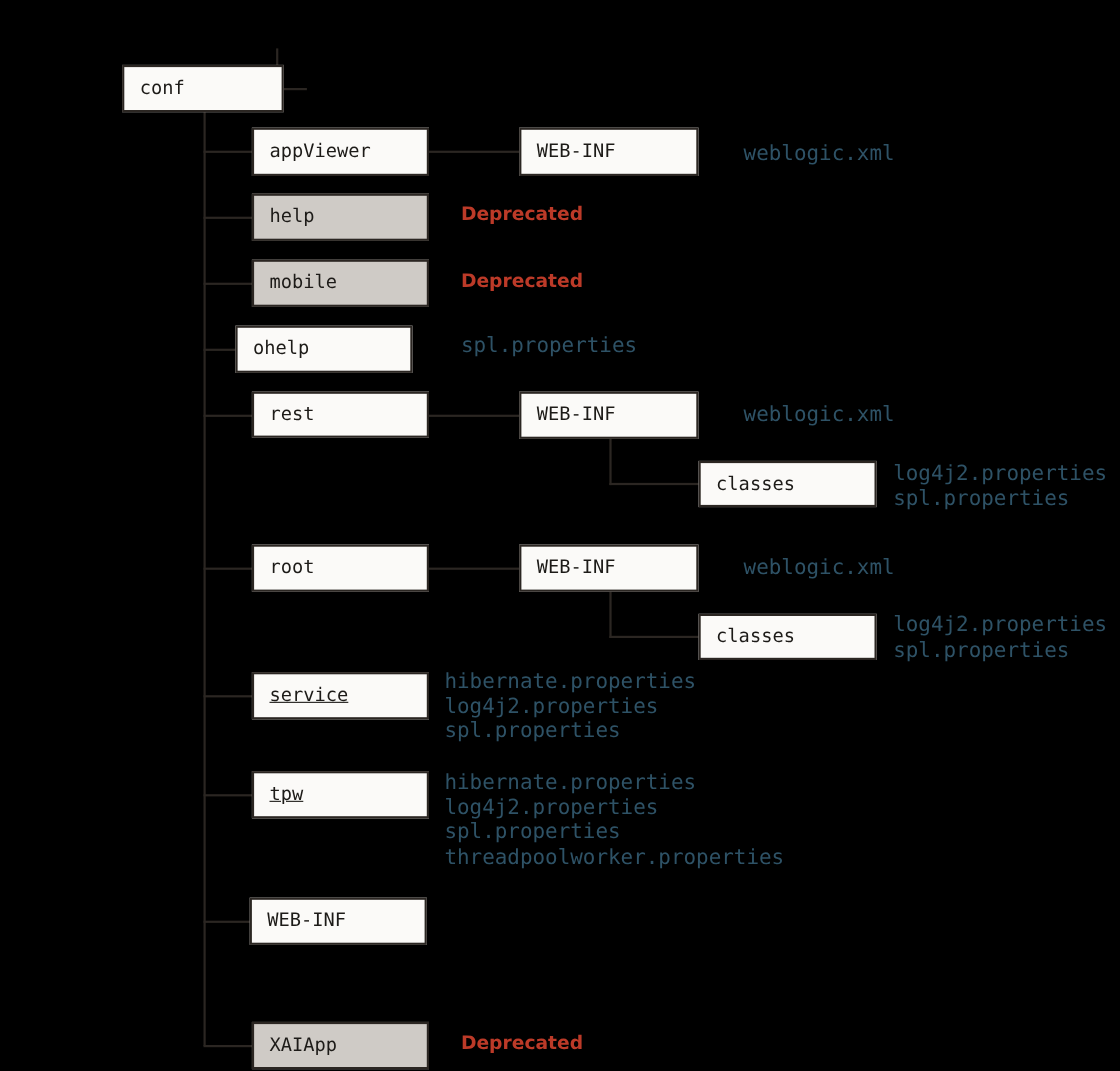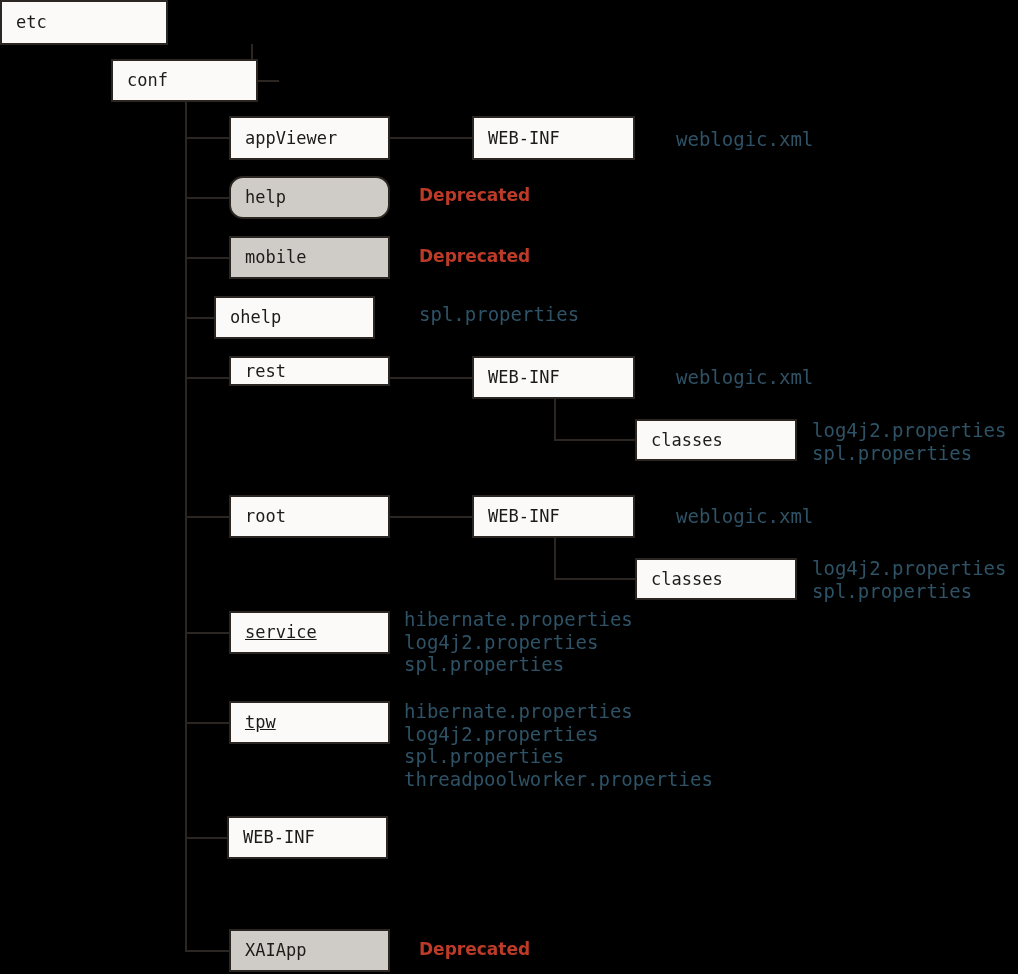--- a/index.html
+++ b/index.html
@@ -92,49 +92,46 @@
   <div class="line h" style="left:389px; top:377px; width:85px;"></div>
 
   <div class="line h" style="left:389px; top:516px; width:85px;"></div>
 
   <div class="line v" style="left:554px; top:398px; height:43px;"></div>
   <div class="line h" style="left:554px; top:439px; width:83px;"></div>
 
   <div class="line v" style="left:554px; top:537px; height:43px;"></div>
   <div class="line h" style="left:554px; top:578px; width:83px;"></div>
 
-  <div class="node" style="left:0px; top:0px; width:168px; height:45px;">
-    <span>etc</span>
-  </div>
 
   <div class="node" style="left:111px; top:59px; width:147px; height:43px;">
     <span>conf</span>
   </div>
 
   <div class="node" style="left:229px; top:116px; width:161px; height:44px;">
     <span>appViewer</span>
   </div>
 
   <div class="node" style="left:472px; top:116px; width:163px; height:44px;">
     <span>WEB-INF</span>
   </div>
 
-  <div class="node deprecated-box" style="left:229px; top:176px; width:161px; height:43px;border-radius:14px;">
+  <div class="node deprecated-box" style="left:229px; top:176px; width:161px; height:43px;">
     <span>help</span>
   </div>
 
   <div class="node deprecated-box" style="left:229px; top:236px; width:161px; height:43px;">
     <span>mobile</span>
   </div>
 
   <div class="node" style="left:214px; top:296px; width:161px; height:43px;">
     <span>ohelp</span>
   </div>
 
-  <div class="node" style="left:229px; top:356px; width:161px; height:30px;">
+  <div class="node" style="left:229px; top:356px; width:161px; height:42px;">
     <span>rest</span>
   </div>
 
   <div class="node" style="left:472px; top:356px; width:163px; height:43px;">
     <span>WEB-INF</span>
   </div>
 
   <div class="node" style="left:635px; top:419px; width:162px; height:42px;">
     <span>classes</span>
   </div>

